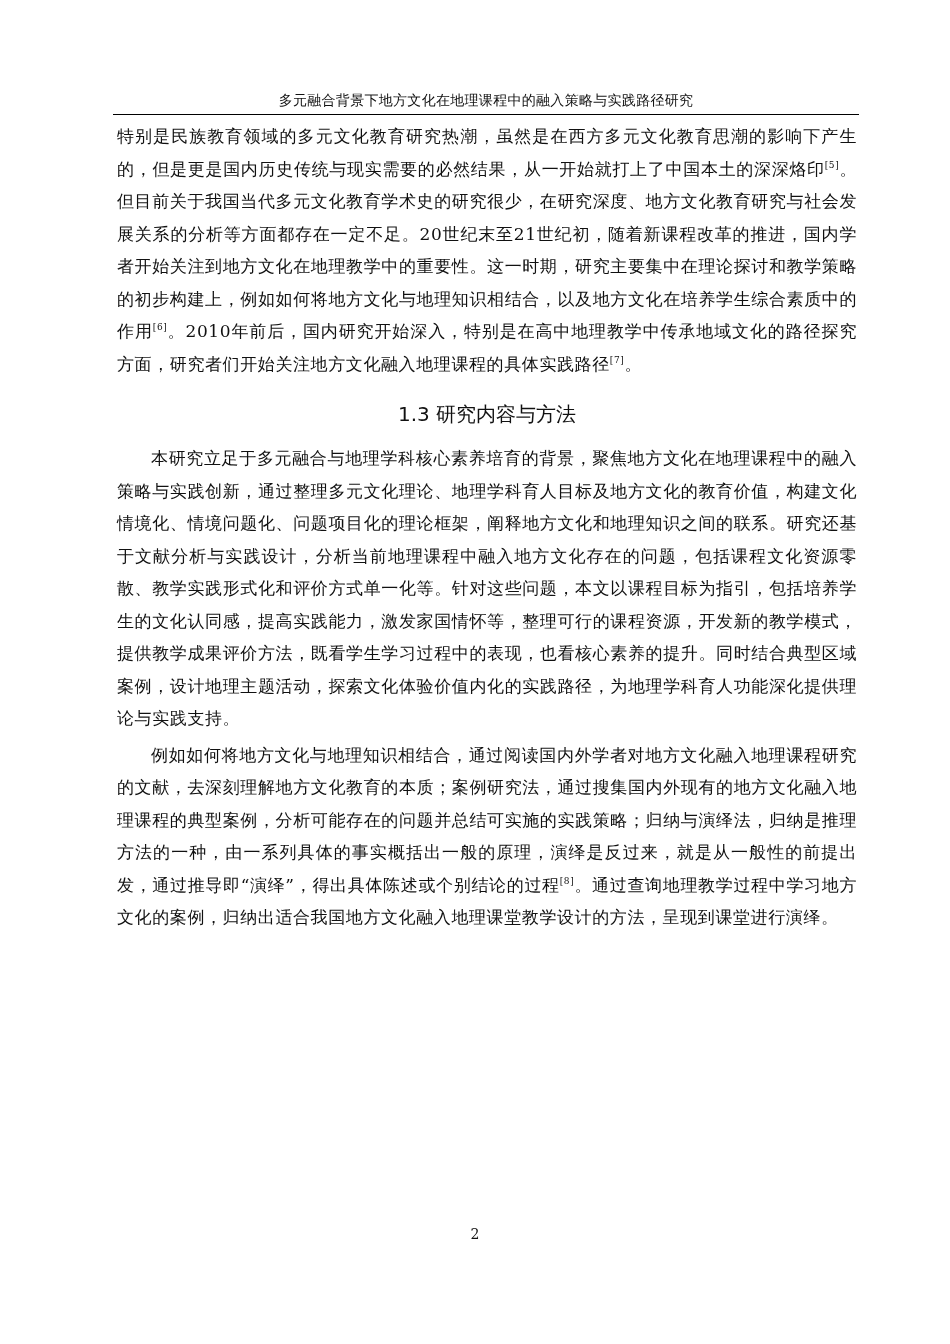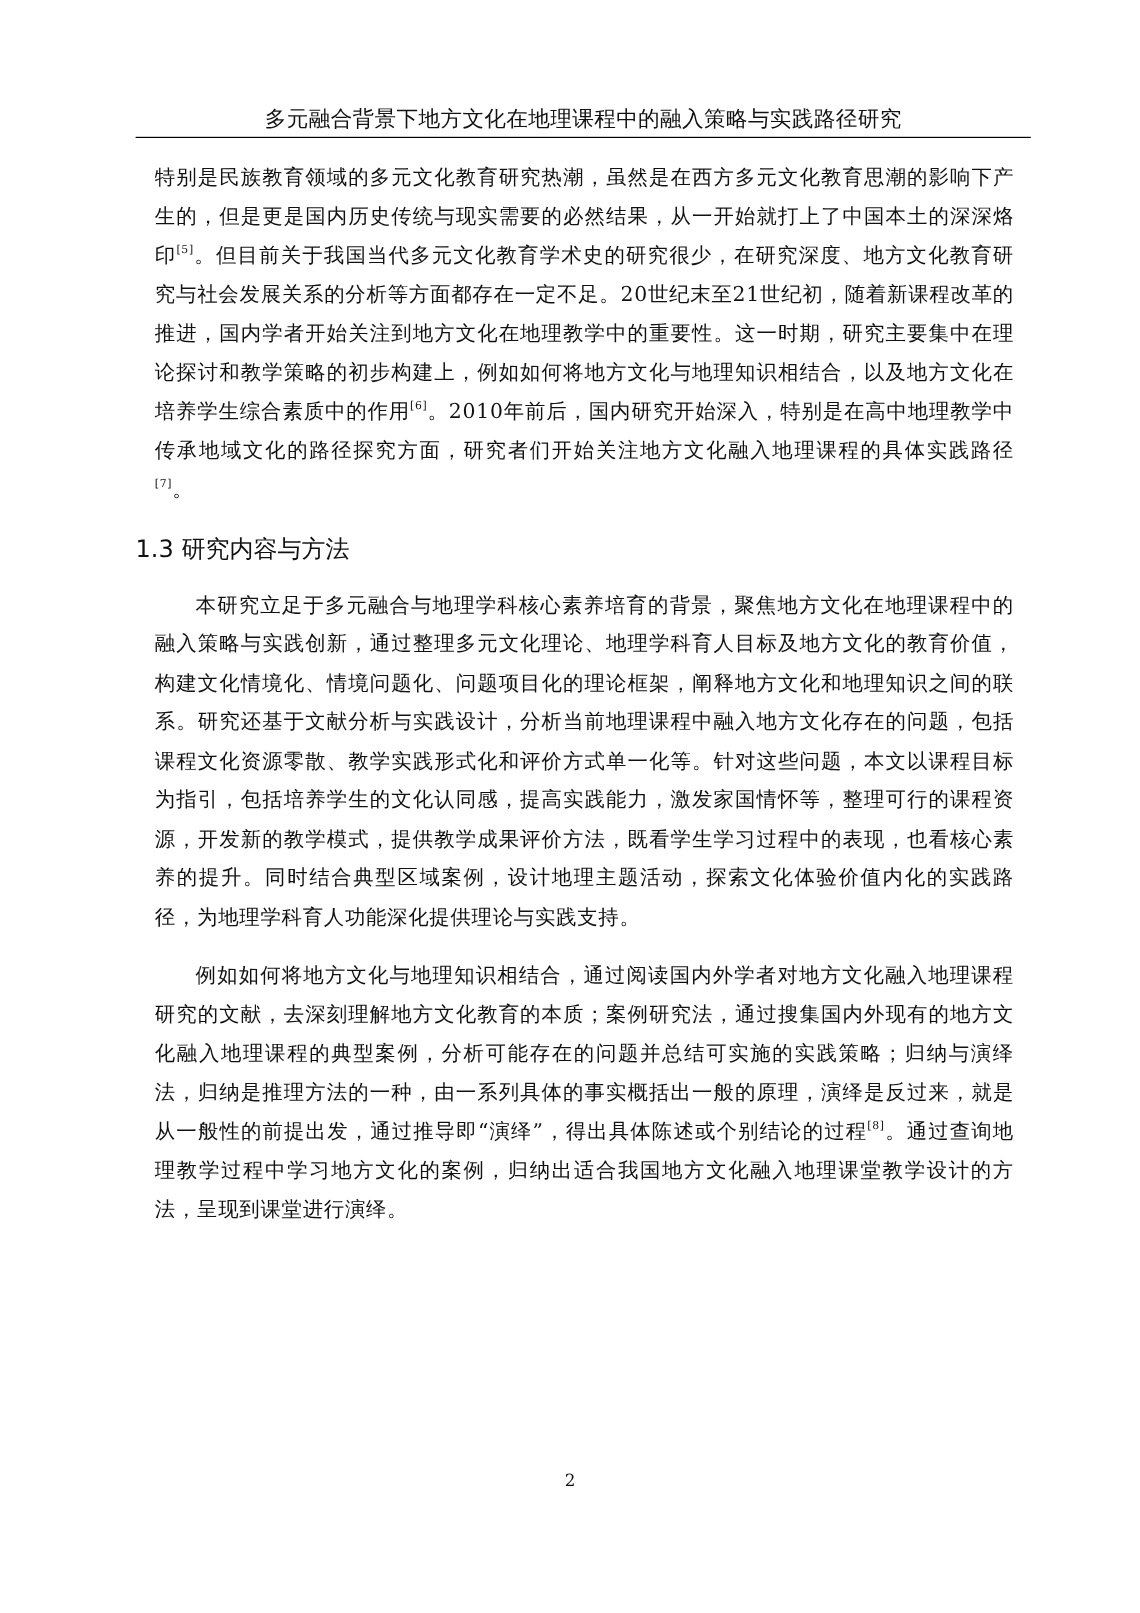--- a/index.html
+++ b/index.html
@@ -1,26 +1,26 @@
 <!DOCTYPE html>
 <html><head>
   <meta charset="utf-8">
   <style>
     html, body { margin: 0; padding: 0; background: #ffffff; }
     body { width: 950px; height: 1344px; position: relative; overflow: hidden;
            font-family: "DejaVu Serif", "Liberation Serif", serif; color: #111; }
     .page-header { position: absolute; left: 113px; width: 746px; top: 88px; height: 26px;
                    border-bottom: 1.5px solid #000; text-align: center;
-                   font-size: 18px; line-height: 24px; letter-spacing: 0.3px; }
+                   font-size: 14px; line-height: 24px; letter-spacing: 0.3px; }
     .body { position: absolute; left: 113px; width: 748px; top: 116px; }
-    p { margin: 16px; font-size: 17px; line-height: 32.5px; text-align: justify;
+    p { margin: 4px; font-size: 17px; line-height: 32.5px; text-align: justify;
         text-align-last: left; letter-spacing: 0.6px; }
     p.indent { text-indent: 34px; }
-    h2 { margin: 6px 0 12px 0; font-size: 20px; font-weight: normal; line-height: 32px;
-         font-family: "DejaVu Sans", "Liberation Sans", sans-serif; }
+    h2 { margin: 18px 0 12px 0; font-size: 20px; font-weight: normal; line-height: 32px;
+         font-family: "DejaVu Sans", "Liberation Sans", sans-serif; text-align: center; }
     sup { font-size: 9px; vertical-align: 7px; line-height: 0; }
     .page-number { position: absolute; top: 1226px; left: 0; width: 950px; text-align: center;
                    font-size: 14px; }
   </style>
 </head>
 <body>
 
 <div class="page-header">
   <span>多元融合背景下地方文化在地理课程中的融入策略与实践路径研究</span>
 </div>

